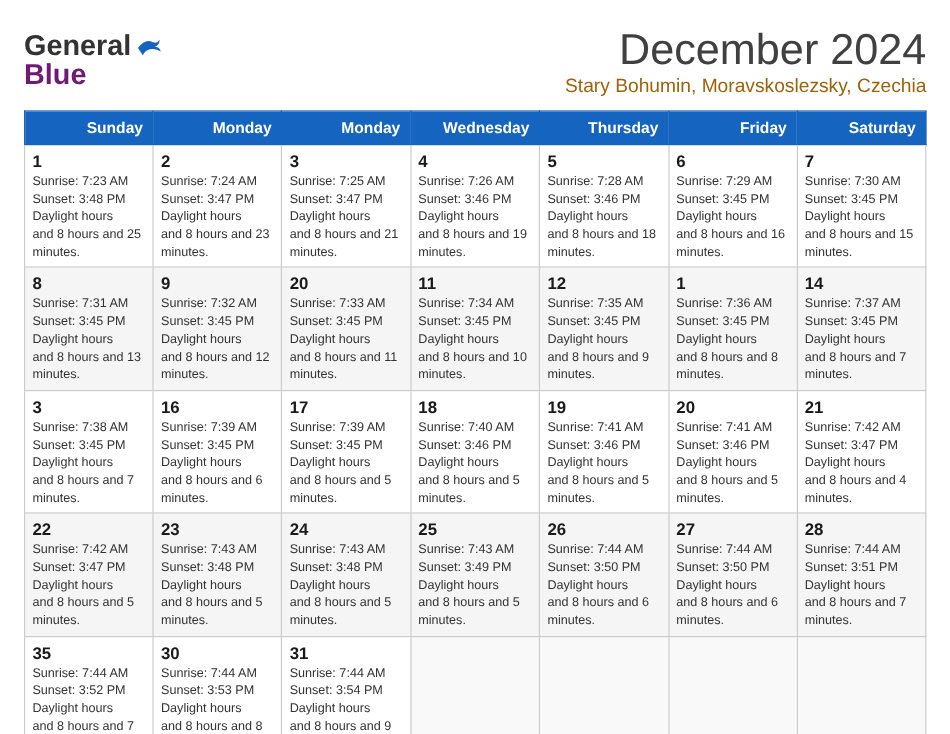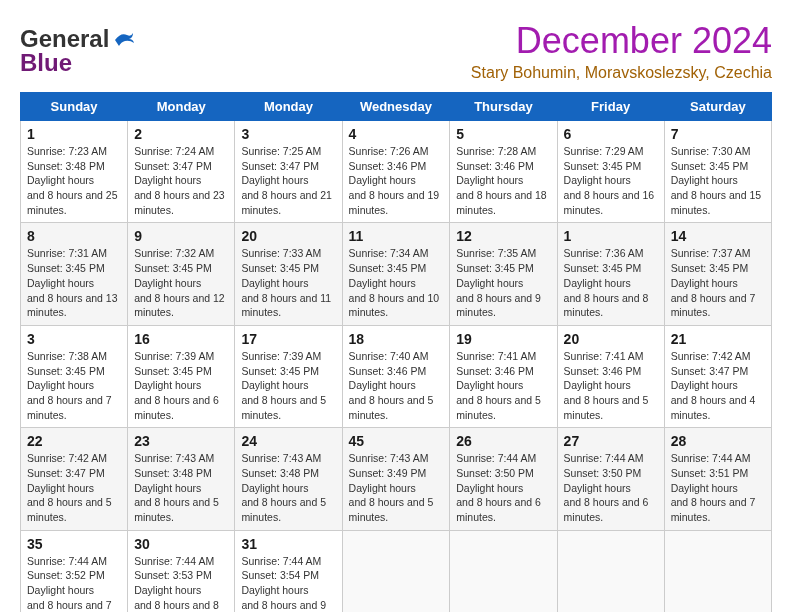--- a/index.html
+++ b/index.html
@@ -20,36 +20,36 @@
       display: flex;
       flex-direction: column;
       align-items: flex-start;
     }
     .title-area {
       text-align: right;
     }
     .month-title {
       font-size: 36px;
       font-weight: 300;
-      color: #a21caf;
+      color: #404040;
     }
     .location-title {
       font-size: 16px;
       color: #a16207;
       margin-top: 2px;
     }
     .calendar {
       width: 100%;
       border-collapse: collapse;
       font-size: 11px;
     }
     .calendar thead tr th {
       background-color: #1565c0;
       color: #fff;
-      text-align: center;
+      text-align: right;
       padding: 6px 8px;
       font-size: 13px;
       font-weight: 600;
       border: 1px solid #1565c0;
     }
     .calendar tbody tr td {
       border: 1px solid #ccc;
       vertical-align: top;
       padding: 5px 6px;
       width: 108px;
@@ -323,21 +323,21 @@
         <td>
         <div class="day-number">24</div>
         <div class="day-info">
           Sunrise: 7:43 AM<br>
           Sunset: 3:48 PM<br>
           Daylight hours<br>
           and 8 hours and 5 minutes.
         </div>
       </td>
         <td>
-        <div class="day-number">45</div>
+        <div class="day-number">25</div>
         <div class="day-info">
           Sunrise: 7:43 AM<br>
           Sunset: 3:49 PM<br>
           Daylight hours<br>
           and 8 hours and 5 minutes.
         </div>
       </td>
         <td>
         <div class="day-number">26</div>
         <div class="day-info">

